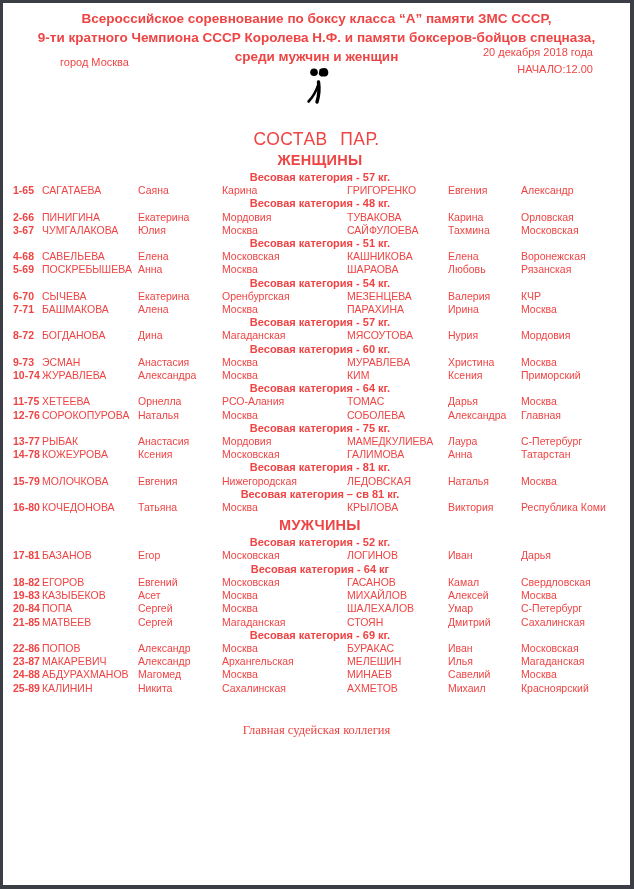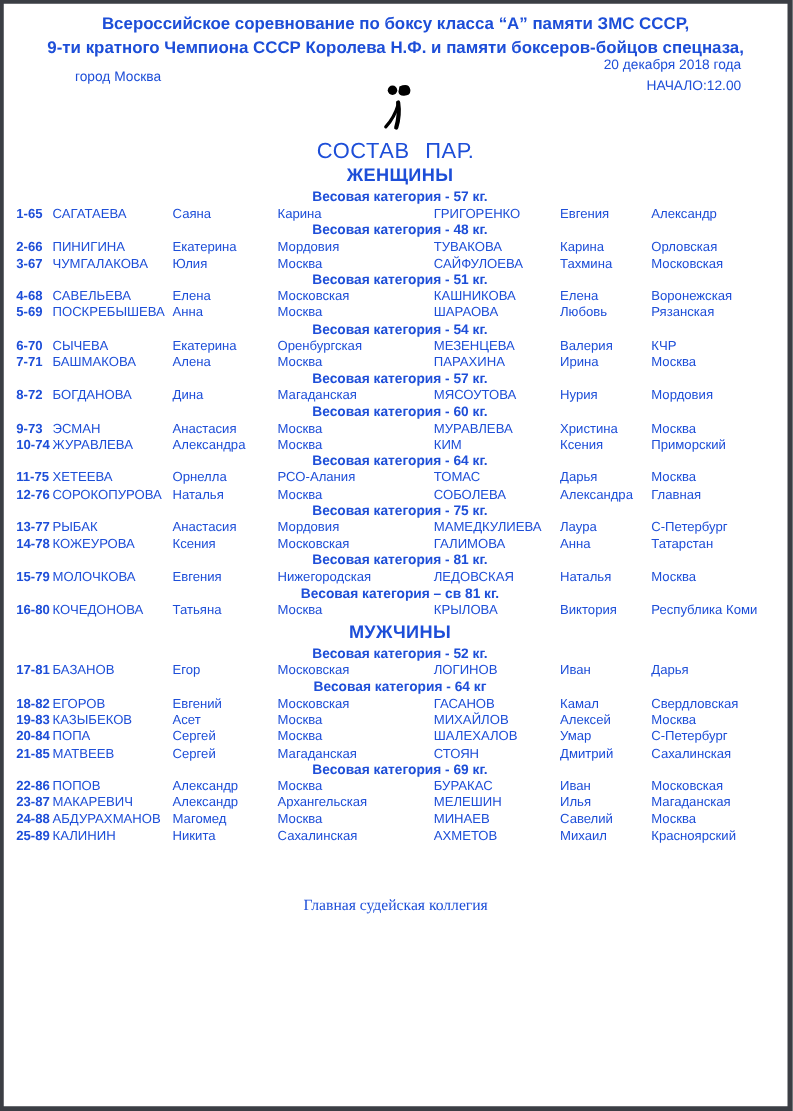--- a/index.html
+++ b/index.html
@@ -5,21 +5,21 @@
   html,body { margin:0; padding:0; background:#2f3237; }
   .page {
     position:relative;
     width:634px; height:889px;
     box-sizing:border-box;
     background:#ffffff;
     border:3px solid #3b3e44;
     border-right-width:4px;
     border-bottom-width:4px;
     font-family:"Liberation Sans", sans-serif;
-    color:#1d4ed8;
+    color:#ef4444;
     overflow:hidden;
   }
   .title-block {
     margin-top:6px;
     text-align:center;
     font-weight:bold;
     font-size:13.5px;
     line-height:19px;
   }
   .city {
@@ -58,34 +58,35 @@
   }
   .pair-row {
     display:grid;
     grid-template-columns:29px 96px 84px 125px 101px 73px 1fr;
     font-size:10.5px;
     line-height:13.2px;
     white-space:nowrap;
   }
   .pair-num { font-weight:bold; }
   .footer {
-    margin-top:41px;
+    margin-top:28px;
     text-align:center;
     font-family:"Liberation Serif", serif;
     font-size:12.5px;
   }
 </style>
 </head>
 <body>
 
 <div class="page">
 
   <div class="title-block">
     <div>Всероссийское соревнование по боксу класса “А” памяти ЗМС СССР,</div>
     <div>9-ти кратного Чемпиона СССР Королева Н.Ф. и памяти боксеров-бойцов спецназа,</div>
+    <div>среди мужчин и женщин</div>
   </div>
 
   <div class="city">город Москва</div>
 
   <div class="date-block">
     <div>20 декабря 2018 года</div>
     <div>НАЧАЛО:12.00</div>
   </div>
 
   <div class="boxer">

